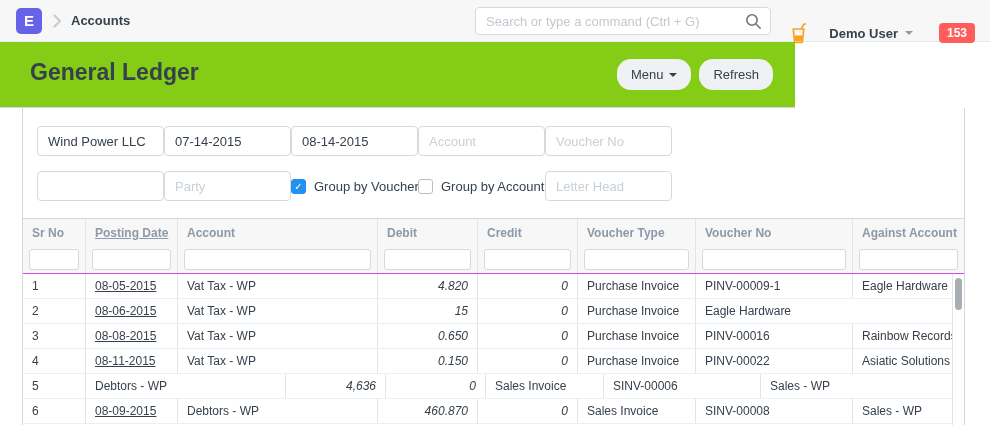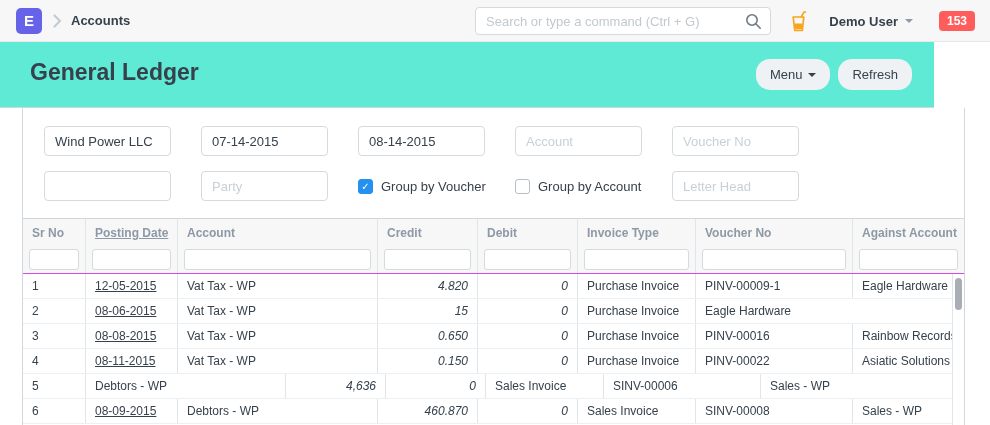--- a/index.html
+++ b/index.html
@@ -18,45 +18,45 @@
   .crumb-chevron { margin:0 9px 0 11px; display:flex; align-items:center; }
   .crumb { font-size:13px; font-weight:bold; color:#36414c; cursor:pointer; }
 
   .search-wrap { position:absolute; left:455px; top:7px; width:296px; height:28px;margin-left:20px; }
   .search-wrap input { width:100%; height:100%; border:1px solid #d4dade; border-radius:4px;
             background:#fff; padding:0 32px 0 10px; font-size:13px; color:#36414c;
             font-family:"Liberation Sans", sans-serif; outline:none; }
   .search-wrap input::placeholder { color:#c2c9cf; }
   .search-icon { position:absolute; right:9px; top:6px; }
 
-  .nav-right { position:absolute; right:15px; top:0; height:42px; display:flex; align-items:center; }
+  .nav-right { position:absolute; right:15px; top:12px; height:42px; display:flex; align-items:center; }
   .cup-icon { margin-right:22px; cursor:pointer; display:flex; }
   .user-menu { display:flex; align-items:center; cursor:pointer; margin-right:26px; }
   .user-menu .name { font-size:13px; font-weight:bold; color:#36414c; }
   .caret { display:inline-block; width:0; height:0; border-left:4px solid transparent;
            border-right:4px solid transparent; border-top:4px solid #8d99a6; margin-left:7px; }
   .badge { background:#ff5c5c; color:#fff; font-size:12px; font-weight:bold;
            border-radius:4px; padding:3px 8px; cursor:pointer; }
 
   
-  .page-head { position:absolute; top:42px; left:0; width:934px; height:66px; background:#5eead4;
+  .page-head { position:absolute; top:42px; left:0; width:795px; height:66px; background:#84cc16;
                border-bottom:1px solid #d1d8dd; }
   .page-title { position:absolute; left:30px; top:17px; font-size:23px; font-weight:bold; color:#36414c; }
   .page-actions { position:absolute; right:22px; top:17px; display:flex; gap:8px; }
   .btn { background:#eef2f5; border:none; border-radius:14px; height:31px; padding:0 14px;
          font-size:13px; color:#36414c; font-family:"Liberation Sans", sans-serif;
          display:flex; align-items:center; cursor:pointer;text-align:center; }
   .btn .caret { border-top-color:#36414c; margin-left:6px; }
 
   
   .report { position:absolute; top:108px; left:22px; width:943px; height:317px;
             border-left:1px solid #d1d8dd; border-right:1px solid #d1d8dd; background:#fff; }
 
   .filters { position:absolute; top:0; left:0; width:100%; height:110px; background:#fff; }
-  .filter-row { position:absolute; left:21px; display:flex; gap:30px; align-items:center; }
+  .filter-row { position:absolute; left:14px; display:flex; align-items:center; }
   .filter-row.r1 { top:18px; }
   .filter-row.r2 { top:63px; }
   .f-input { width:127px; height:30px; border:1px solid #d4dade; border-radius:4px;
              padding:0 10px; font-size:13px; color:#36414c; background:#fff;
              font-family:"Liberation Sans", sans-serif; outline:none; }
   .f-input::placeholder { color:#c8d0d7; }
   .cb-slot { width:127px; display:flex; align-items:center; white-space:nowrap; cursor:pointer; }
   .cb { width:15px; height:15px; border-radius:3px; border:1px solid #b7bfc6; background:#fff;
         display:inline-flex; align-items:center; justify-content:center; flex:0 0 auto;
         font-size:10px; color:transparent; }
@@ -167,23 +167,23 @@
         <input class="f-input" type="text" placeholder="Letter Head" style="">
       </div>
     </div>
 
     <div class="dt">
       <div class="dt-head">
         <div class="dt-row dt-labels">
           <div class="cell c0">Sr No</div>
           <div class="cell c1">Posting Date</div>
           <div class="cell c2">Account</div>
+          <div class="cell c3">Debit</div>
           <div class="cell c4">Credit</div>
-          <div class="cell c3">Debit</div>
-          <div class="cell c5">Invoice Type</div>
+          <div class="cell c5">Voucher Type</div>
           <div class="cell c6">Voucher No</div>
           <div class="cell c7">Against Account</div>
         </div>
         <div class="dt-row dt-filters">
           <div class="cell c0">
               <input type="text" style="">
             </div>
           <div class="cell c1">
               <input type="text" style="">
             </div>
@@ -204,21 +204,21 @@
             </div>
           <div class="cell c7">
               <input type="text" style="">
             </div>
         </div>
       </div>
 
       <div class="dt-body">
         <div class="dt-row">
           <div class="cell c0">1</div>
-          <div class="cell c1">12-05-2015</div>
+          <div class="cell c1">08-05-2015</div>
           <div class="cell c2">Vat Tax - WP</div>
           <div class="cell c3 num">4.820</div>
           <div class="cell c4 num">0</div>
           <div class="cell c5">Purchase Invoice</div>
           <div class="cell c6">PINV-00009-1</div>
           <div class="cell c7">Eagle Hardware</div>
         </div>
         <div class="dt-row">
           <div class="cell c0">2</div>
           <div class="cell c1">08-06-2015</div>

